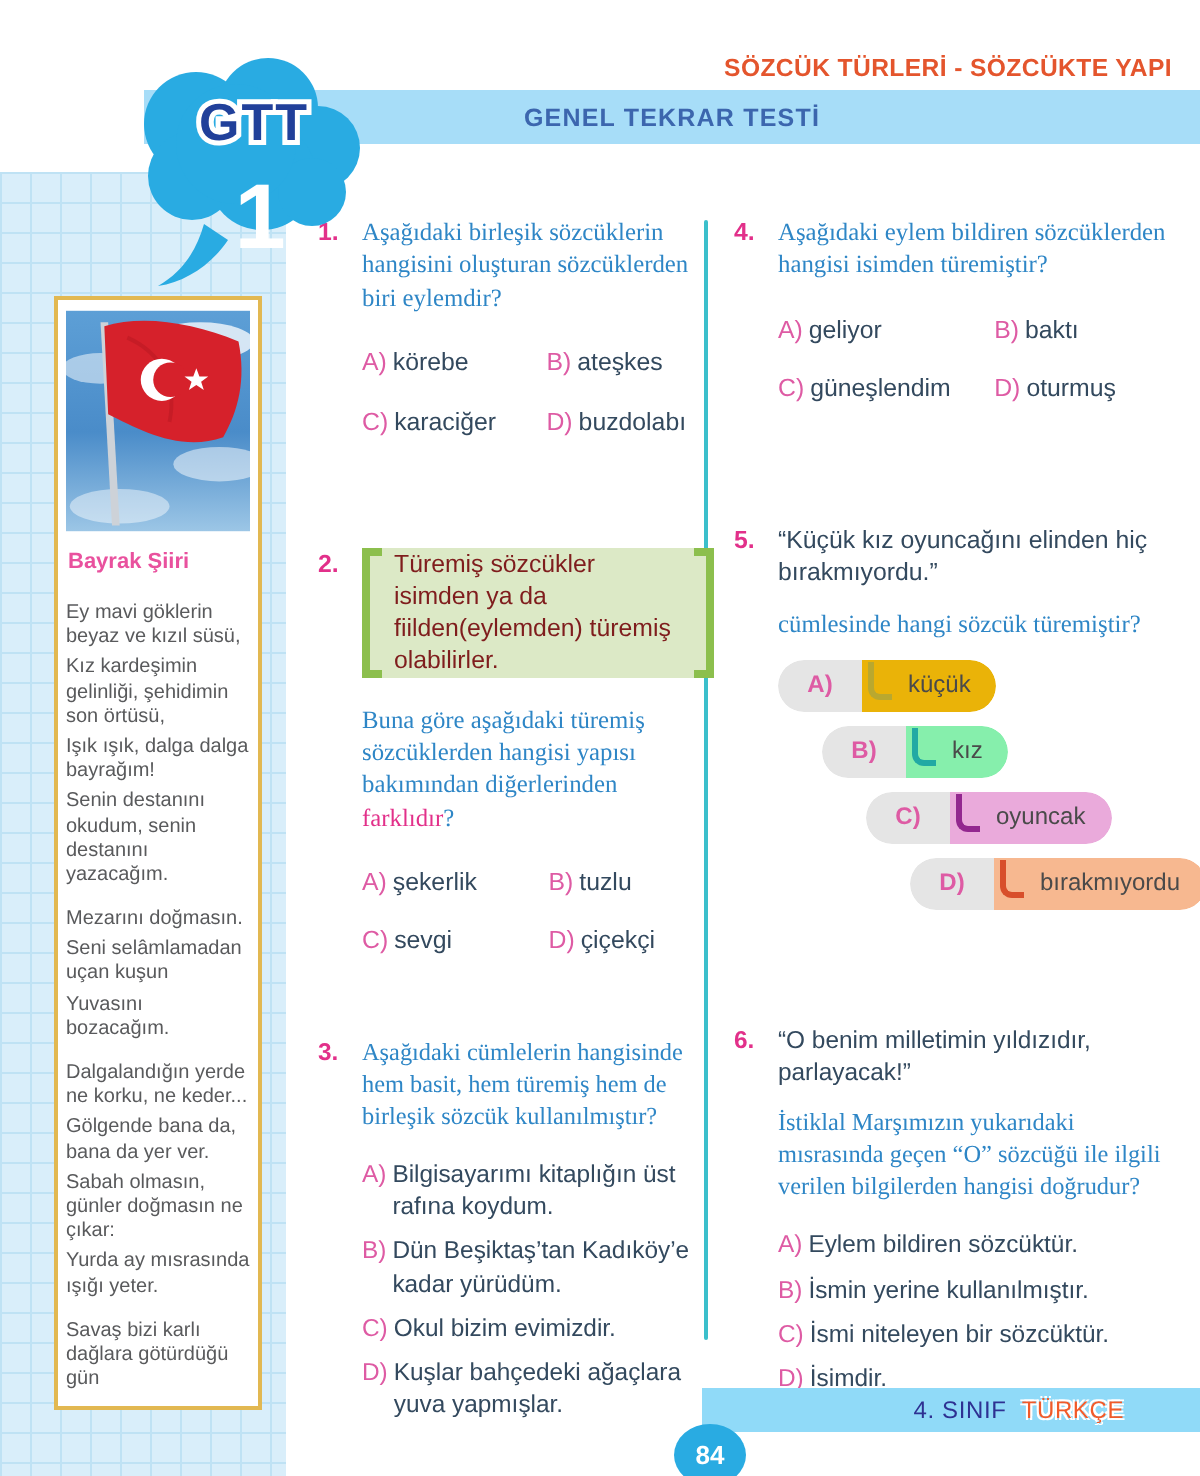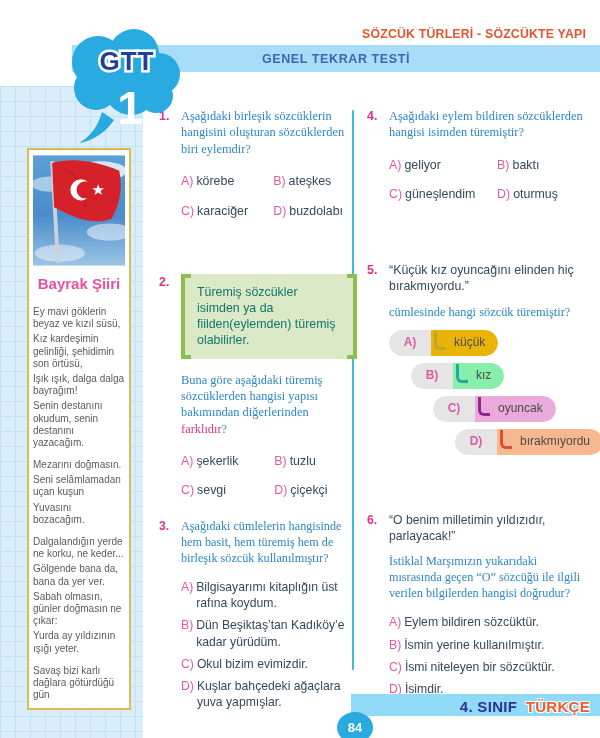--- a/index.html
+++ b/index.html
@@ -44,22 +44,22 @@
   .stem{color:#2E86C6;font-family:Liberation Serif, serif;}
   .stem .hl{color:#E2308A;}
   .quote{color:#33495E;margin-bottom:9px;}
   .opts2{display:grid;grid-template-columns:53% 47%;row-gap:13px;margin-top:16px;}
   .opts-list{display:flex;flex-direction:column;gap:6px;margin-top:13px;}
   .opt{display:flex;}
   .opt-letter{color:#DE5BA4;margin-right:3px;flex:none;}
   .opt-text{color:#33495E;}
   
   .info-box{
-    position:relative;background:#DCE9C6;padding:10px 16px;
-    color:#0f766e;font-size:12.4px;line-height:1.3;margin-bottom:13px;
+    position:relative;background:#DCE9C6;padding:0 16px;
+    color:#7f1d1d;font-size:12.4px;line-height:1.3;margin-bottom:13px;
   }
   .info-box::before,.info-box::after{
     content:"";position:absolute;top:0;bottom:0;width:10px;
     border:4px solid #8CBF4D;box-sizing:border-box;
   }
   .info-box::before{left:0;border-right:none;}
   .info-box::after{right:0;border-left:none;}
   
   .pill-row{display:flex;margin-top:7px;}
   .ind-1{margin-left:22px;} .ind-2{margin-left:44px;} .ind-3{margin-left:66px;}
@@ -74,36 +74,36 @@
   }
   .pill-fold{
     position:absolute;left:3px;top:1px;width:9px;height:16px;
     border-left:3px solid;border-bottom:3px solid;border-bottom-left-radius:6px;
   }
   
   .poem-box{
     position:absolute;left:27px;top:148px;width:104px;z-index:4;
     background:#FFFFFF;border:2px solid #E2B851;padding:4px;box-sizing:border-box;
   }
-  .poem-title{font-size:15px;font-weight:bold;color:#E9519E;margin:8px 1px 14px;text-align:center;}
+  .poem-title{font-size:11px;font-weight:bold;color:#E9519E;margin:8px 1px 14px;}
   .poem p{font-size:10px;line-height:1.22;color:#595A5C;margin:3px 0;}
   .stanza{margin-top:10px;}
   .stanza:first-of-type{margin-top:0;}
   
   .footer-bar{position:absolute;left:351px;right:0;top:694px;height:22px;background:#90DAF8;z-index:5;}
   .page-bubble{
     position:absolute;left:337px;top:712px;width:36px;height:31px;border-radius:50%;
     background:#29ABE2;color:#FFF;display:flex;align-items:center;justify-content:center;
     font-size:13px;font-weight:bold;z-index:6;
   }
   .page-bubble::after{
     content:"";position:absolute;left:5px;bottom:-5px;width:0;height:0;
     border-top:9px solid #29ABE2;border-right:9px solid transparent;transform:rotate(12deg);
   }
-  .footer-label{position:absolute;top:698px;right:10px;z-index:6;font-size:15px;font-weight:bold;letter-spacing:.3px;}
+  .footer-label{position:absolute;top:698px;right:38px;z-index:6;font-size:12px;font-weight:normal;letter-spacing:.3px;}
   .grade{color:#2E3192;}
   .subject{
     color:#F15A29;margin-left:4px;
     text-shadow:-1px -1px 0 #FFF,1px -1px 0 #FFF,-1px 1px 0 #FFF,1px 1px 0 #FFF;
   }
 </style>
 </head>
 <body>
 
 <div class="grid-strip"></div>
@@ -337,21 +337,21 @@
     </div>
     <div class="stanza">
       <p>Mezarını doğmasın.</p>
       <p>Seni selâmlamadan uçan kuşun</p>
       <p>Yuvasını bozacağım.</p>
     </div>
     <div class="stanza">
       <p>Dalgalandığın yerde ne korku, ne keder...</p>
       <p>Gölgende bana da, bana da yer ver.</p>
       <p>Sabah olmasın, günler doğmasın ne çıkar:</p>
-      <p>Yurda ay yıldızının ışığı yeter.</p>
+      <p>Yurda ay mısrasında ışığı yeter.</p>
     </div>
     <div class="stanza">
       <p>Savaş bizi karlı dağlara götürdüğü gün</p>
 
     </div>
   </div>
 </div>
 
 <div class="footer-bar"></div>
 <div class="page-bubble">84</div>

